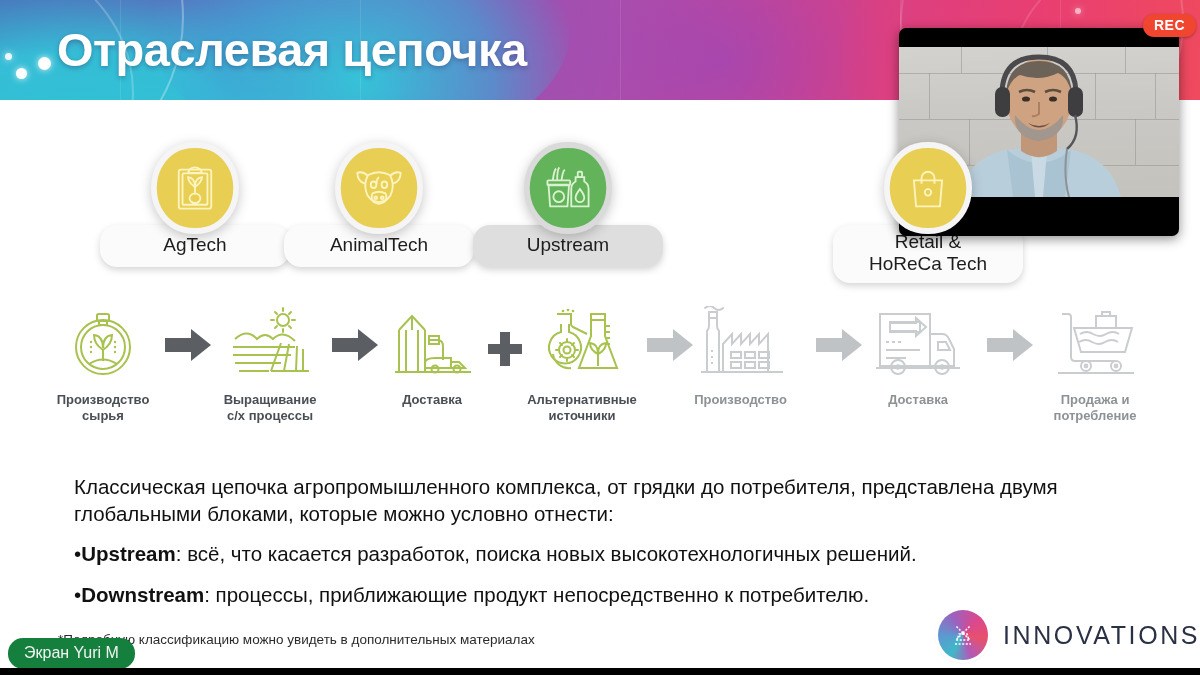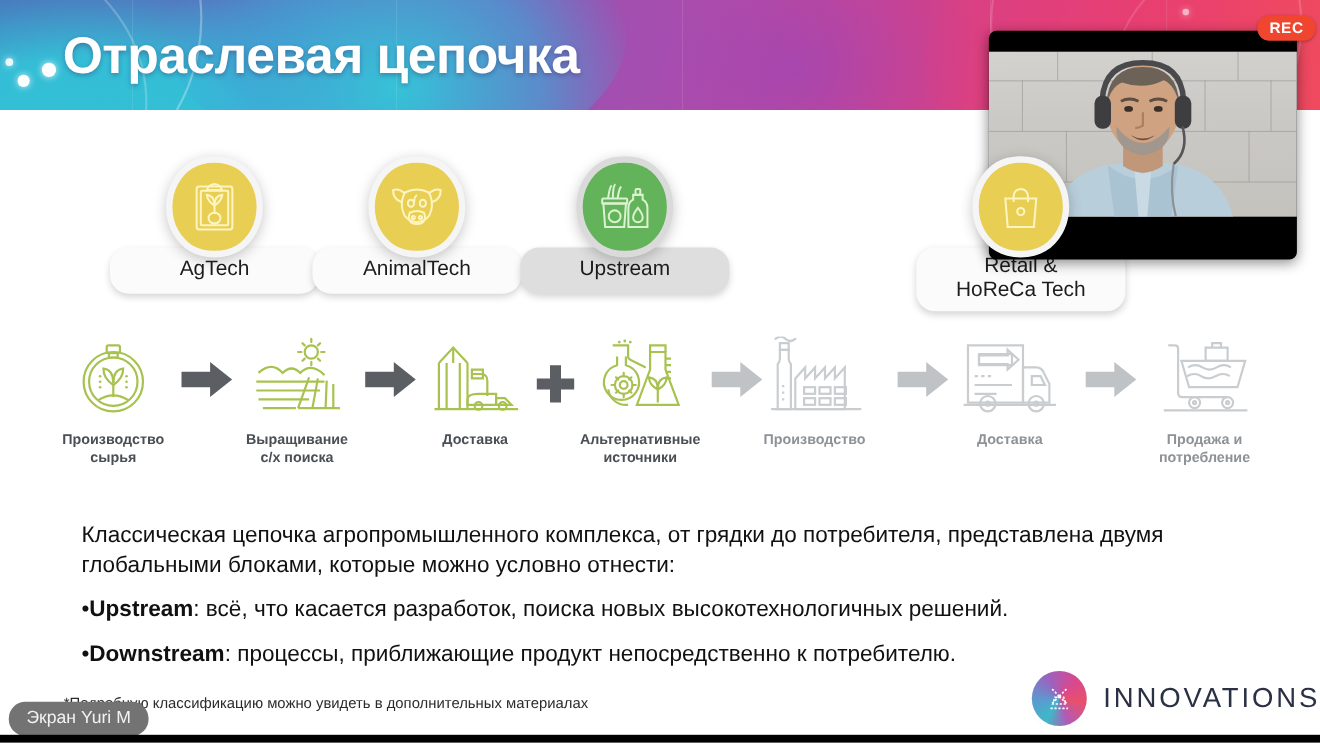--- a/index.html
+++ b/index.html
@@ -81,21 +81,21 @@
     box-shadow:0 3px 12px rgba(0,0,0,.45);}
   #video-pic{position:absolute;left:0;top:19px;width:280px;height:150px;overflow:hidden;
     background:linear-gradient(178deg,#d3d2ce 0%,#cbc9c5 40%,#c4c2bd 100%);}
   .wallseam{position:absolute;background:rgba(150,148,143,.55);}
   #person{position:absolute;left:0;top:0;width:280px;height:150px;}
 
   #rec-badge{position:absolute;left:1143px;top:14px;background:#f0462f;color:#fff;
     font-size:14px;font-weight:600;letter-spacing:.5px;padding:3px 11px 4px;border-radius:11px;
     box-shadow:0 1px 3px rgba(0,0,0,.3);}
 
-  #screen-pill{position:absolute;left:8px;top:638px;background:#737373;color:#f2f2f2;
+  #screen-pill{position:absolute;left:8px;top:638px;background:#15803d;color:#f2f2f2;
     font-size:16px;padding:6px 16px 7px;border-radius:15px;}
 
   #bottom-bar{position:absolute;left:0;top:668px;width:1200px;height:7px;background:#000;}
 </style>
 </head>
 <body>
 
 <div id="slide">
 
   <div id="header">
@@ -245,21 +245,21 @@
           <path d="M6 41 h62"></path>
           <path d="M6 49 h58"></path>
           <path d="M8 57 h46"></path>
           <path d="M12 65 h30"></path>
           <path d="M54 37 l-10 28 M62 38 l-5 27 M70 40 l-1 25 M76 43 v22"></path>
           <path d="M44 65 h38"></path>
         </svg>
       </div>
       <div class="step-lbl">
         <div>Выращивание</div>
-        <div>с/х поиска</div>
+        <div>с/х процессы</div>
       </div>
     </div>
 
     <div class="conn" style="left:330px">
       <svg width="52" height="40" viewBox="0 0 52 40">
         <path d="M2 13 h26 v-9 l20 16 -20 16 v-9 h-26 Z" fill="#5b5f63"></path>
       </svg>
     </div>
 
     <div class="step" style="left:372px;top:0;width:120px">

